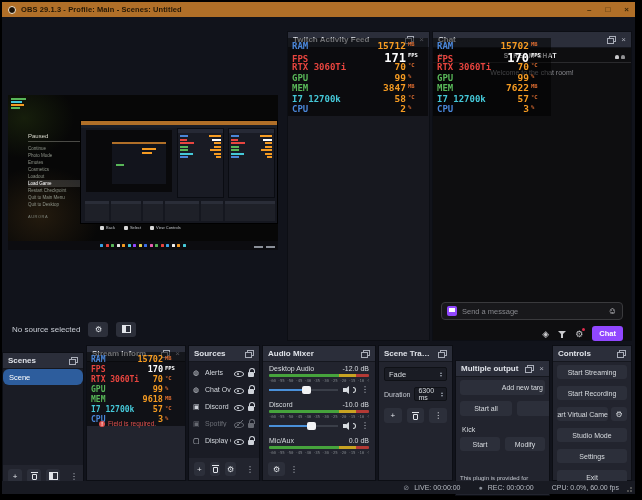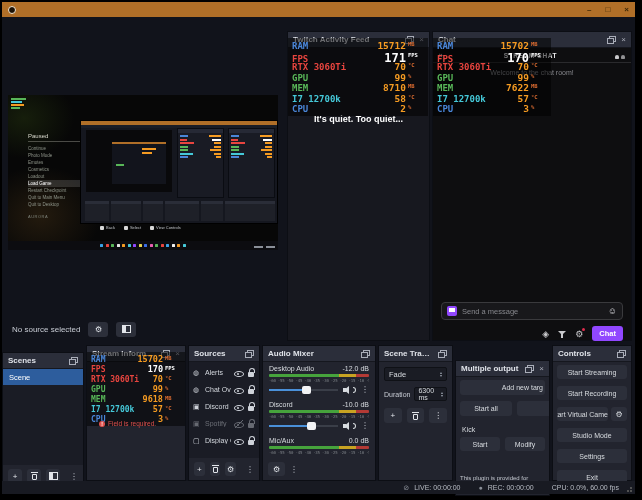--- a/index.html
+++ b/index.html
@@ -123,21 +123,21 @@
   .icon-funnel::before { content:""; position:absolute; top:1px; left:0; border-left:4px solid transparent;
     border-right:4px solid transparent; border-top:4px solid #c9c9cc; }
   .icon-funnel::after { content:""; position:absolute; top:4px; left:3px; width:2px; height:4px; background:#c9c9cc; }
   .red-dot { position:absolute; right:-2px; top:-1px; width:3px; height:3px; border-radius:50%; background:#e02d4e; }
   .chat-send { background:#9147ff; color:#fff; font-size:7.5px; font-weight:bold;
     border-radius:3px; padding:3px 7px; }
 
   
   .scene-list { position:absolute; left:0; top:16px; right:0; bottom:22px; background:#1a1c25; }
   .scene-row { height:16px; background:#2d5d9d; color:#fff; font-size:7.5px;
-    display:flex; align-items:center; padding-left:6px; }
+    display:flex; align-items:center; padding-left:6px;border-radius:6px; }
   .dock-toolbar { position:absolute; left:0; bottom:0; right:0; height:22px;
     display:flex; align-items:center; gap:5px; padding:0 5px; }
   .dock-toolbar .tool-btn { width:17px; height:14px; }
   .dock-toolbar .spacer { flex:1; }
   .icon-trash { position:relative; width:7px; height:8px; }
   .icon-trash::before { content:""; position:absolute; left:0; right:0; top:0; height:1px; background:currentColor; }
   .icon-trash::after { content:""; position:absolute; left:1px; right:1px; top:2px; bottom:0; border:1px solid currentColor; border-radius:0 0 1px 1px; }
   .icon-panel { width:9px; height:8px; border:1px solid currentColor; position:relative; }
   .icon-panel::before { content:""; position:absolute; left:0; top:0; bottom:0; width:3px; background:currentColor; }
 
@@ -246,20 +246,21 @@
                radial-gradient(circle at 4px 2px,#555 .7px,transparent .8px); }
 </style>
 </head>
 <body>
 
 <div class="screen">
   <div class="window">
 
     <div class="titlebar">
       <span class="obs-logo"></span>
+      <span class="win-title">OBS 29.1.3 - Profile: Main - Scenes: Untitled</span>
       <span class="win-ctrls">
         <span>–</span>
         <span>□</span>
         <span>×</span>
       </span>
     </div>
 
 
     <div class="preview">
       <div class="corner-stats">
@@ -412,21 +413,20 @@
         </span>
     </div>
 
     <div class="dock" style="left:285px; top:29px; width:143px; height:310px;">
       <div class="dock-title">
         <span class="t">Twitch Activity Feed</span>
         <span class="icon-popout"></span>
         <span class="dock-close">×</span>
       </div>
       <div class="feed-body">
-        <div class="feed-head">It's quiet. Too quiet...</div>
       </div>
     </div>
     <div class="stats" style="left:286px; top:36px; width:140px;">
       <div class="stat-row">
           <span class="sl" style="color: rgb(74, 134, 216);">RAM</span>
           <span class="sv" style="color: rgb(245, 155, 34);">15712</span>
           <span class="su" style="color: rgb(216, 106, 48);">MB</span>
         </div>
         <div class="stat-row" data-big="true">
           <span class="sl" style="color: rgb(232, 69, 63);">FPS</span>
@@ -438,21 +438,21 @@
           <span class="sv" style="color: rgb(245, 155, 34);">70</span>
           <span class="su" style="color: rgb(216, 106, 48);">°C</span>
         </div>
         <div class="stat-row">
           <span class="sl" style="color: rgb(88, 182, 88);">GPU</span>
           <span class="sv" style="color: rgb(245, 155, 34);">99</span>
           <span class="su" style="color: rgb(216, 106, 48);">%</span>
         </div>
         <div class="stat-row">
           <span class="sl" style="color: rgb(88, 182, 88);">MEM</span>
-          <span class="sv" style="color: rgb(245, 155, 34);">8710</span>
+          <span class="sv" style="color: rgb(245, 155, 34);">3847</span>
           <span class="su" style="color: rgb(216, 106, 48);">MB</span>
         </div>
         <div class="stat-row">
           <span class="sl" style="color: rgb(69, 200, 216);">I7 12700k</span>
           <span class="sv" style="color: rgb(245, 155, 34);">58</span>
           <span class="su" style="color: rgb(216, 106, 48);">°C</span>
         </div>
         <div class="stat-row">
           <span class="sl" style="color: rgb(74, 134, 216);">CPU</span>
           <span class="sv" style="color: rgb(245, 155, 34);">2</span>

